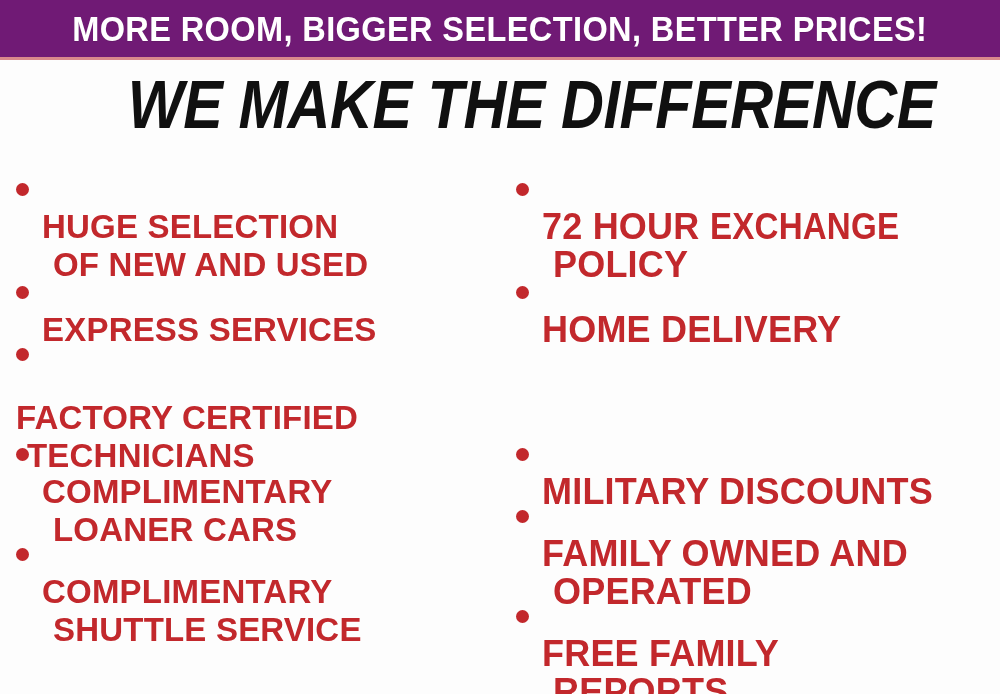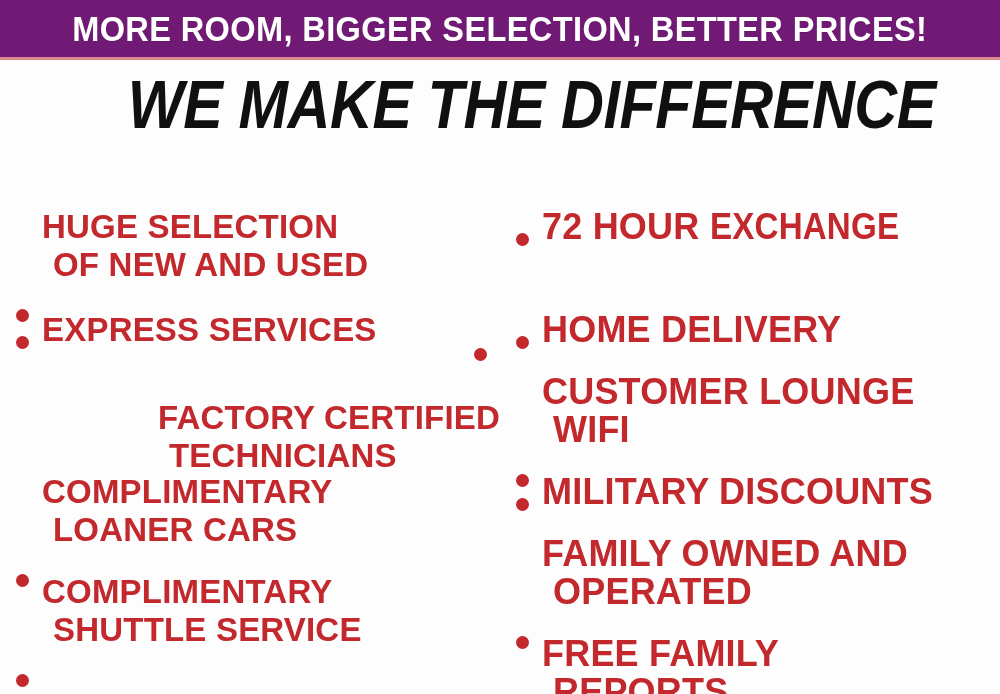--- a/index.html
+++ b/index.html
@@ -95,21 +95,21 @@
     top: 0;
     height: 534px;
   }
   .column.left  { left: 16px;  width: 484px; }
   .column.right { left: 516px; width: 484px; }
 
   .bullet-item {
     position: absolute;
     left: 0;
     display: flex;
-    align-items: flex-end;
+    align-items: flex-start;
     width: 100%;
   }
   .bullet-dot {
     flex: 0 0 auto;
     width: 13px;
     height: 13px;
     border-radius: 50%;
     background: #c2282c;
     margin-top: 13px;
     margin-right: 13px;
@@ -210,37 +210,31 @@
       </div>
 
     </div>
 
     <div class="column right">
 
       <div class="bullet-item b0">
         <span class="bullet-dot"></span>
         <div class="bullet-text">
           <span>72 HOUR </span><span class="tight">EXCHANGE</span>
+          <span class="l2">POLICY</span>
         </div>
       </div>
 
       <div class="bullet-item b1">
         <span class="bullet-dot"></span>
         <div class="bullet-text">
           <span>HOME DELIVERY</span>
         </div>
       </div>
 
-      <div class="bullet-item b2">
-        <span class="bullet-dot"></span>
-        <div class="bullet-text">
-          <span>CUSTOMER LOUNGE</span>
-          <span class="l2">WIFI</span>
-        </div>
-      </div>
 
       <div class="bullet-item b4">
         <span class="bullet-dot"></span>
         <div class="bullet-text">
           <span>FAMILY OWNED AND</span>
           <span class="l2">OPERATED</span>
         </div>
       </div>
 
       <div class="bullet-item b3">

